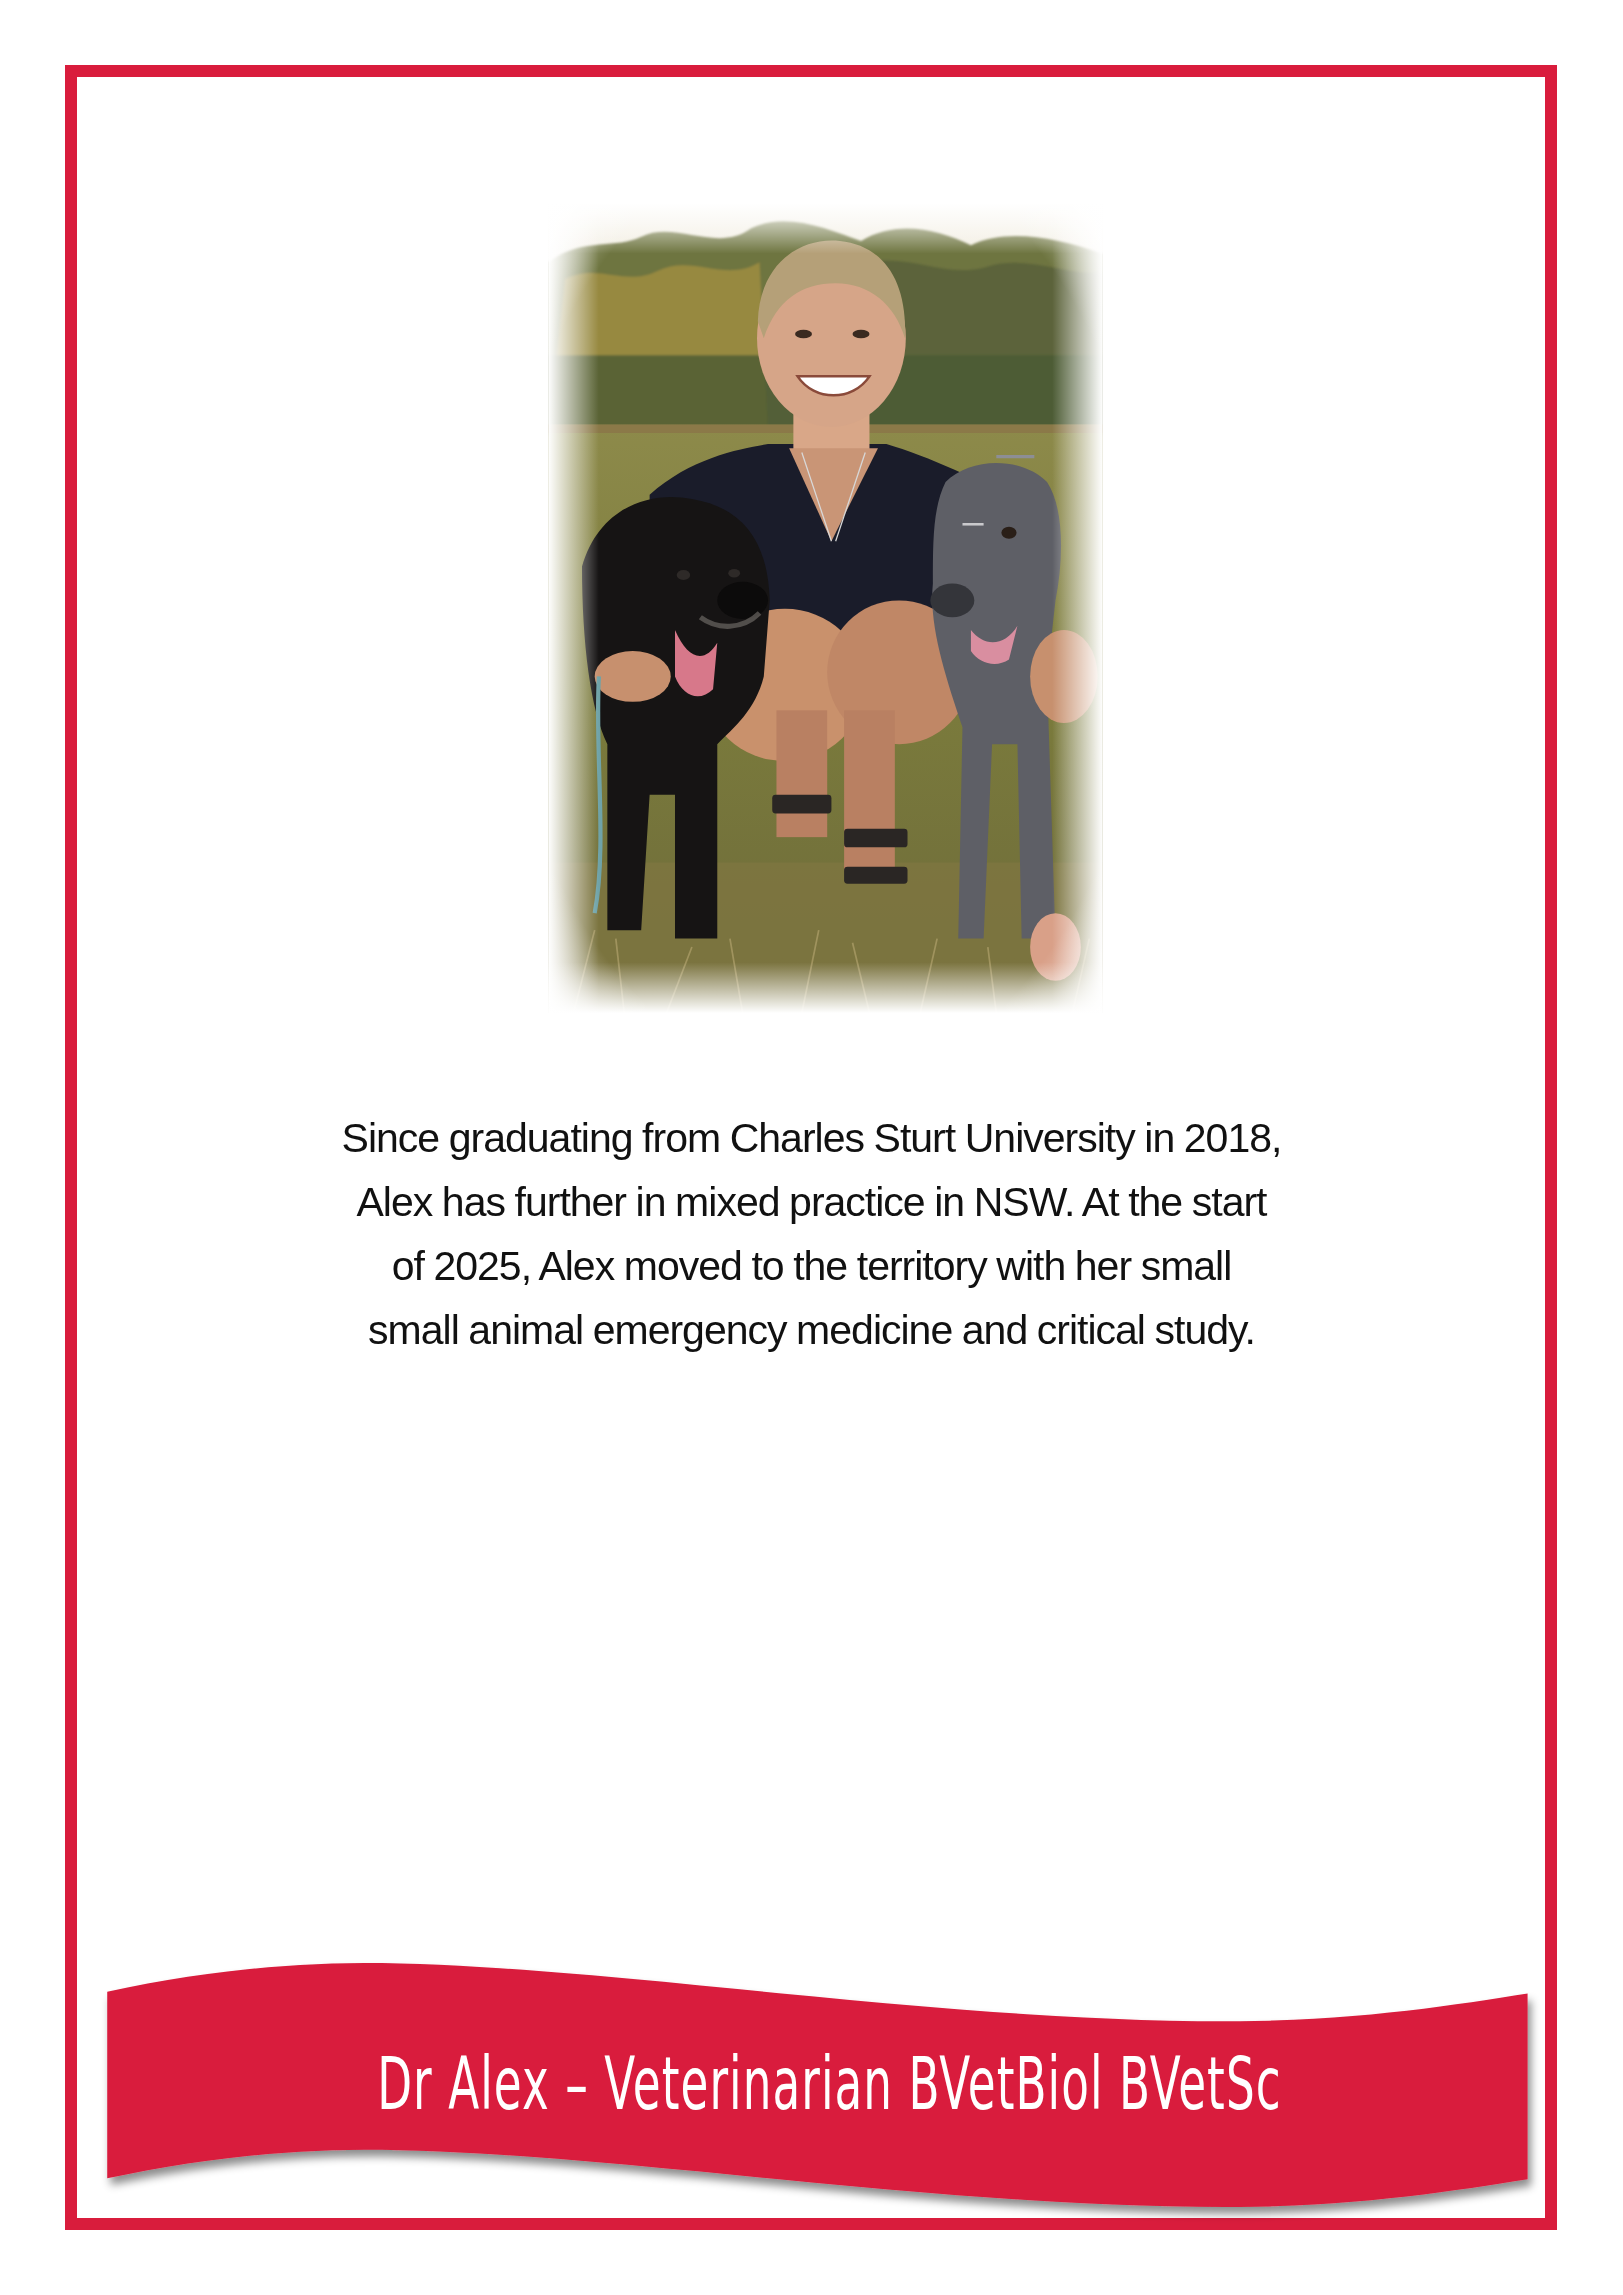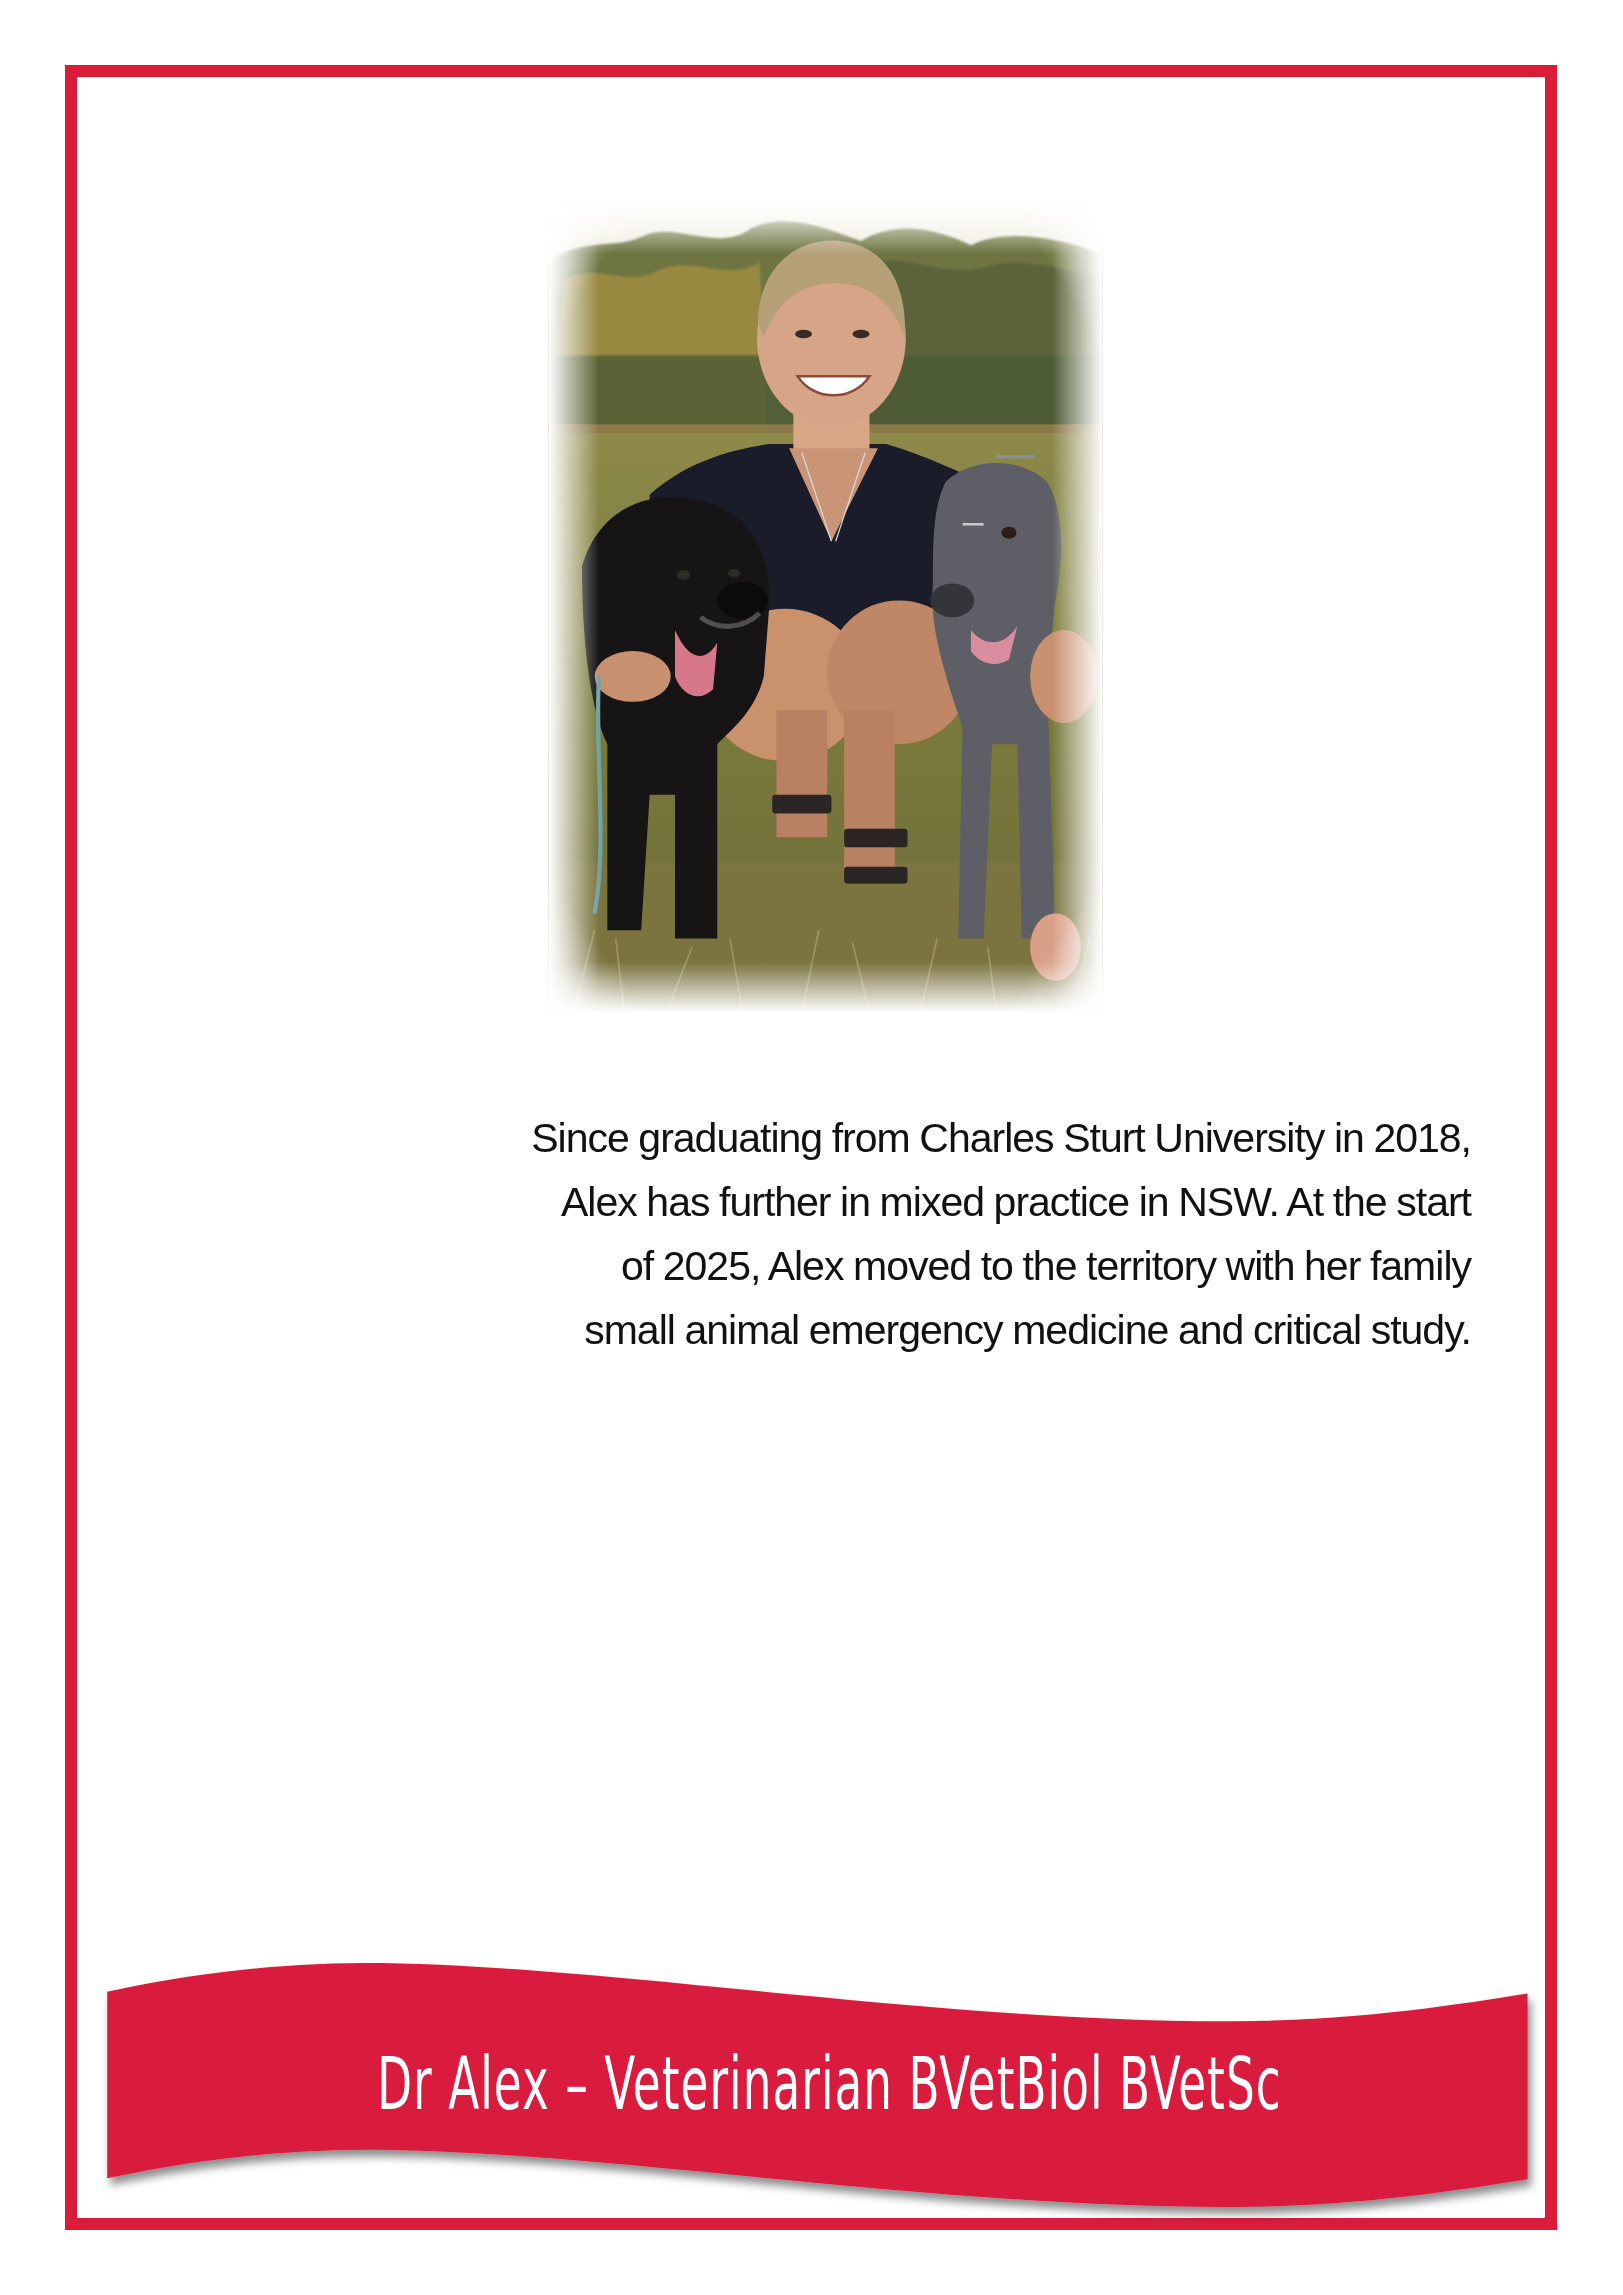--- a/index.html
+++ b/index.html
@@ -39,21 +39,20 @@
     text-align: center;
     color: #111111;
     font-size: 41px;
     line-height: 64px;
     letter-spacing: -1px;
     word-spacing: -0.8px;
   }
   .bio-line {
     display: block;
     white-space: nowrap;
-    text-align: right;
   }
   .banner {
     position: absolute;
     left: 0;
     top: 1936px;
     width: 1623px;
     height: 304px;
   }
   .banner svg { display: block; }
   .banner-title {
@@ -189,21 +188,21 @@
     <rect x="596" y="0" width="60" height="958" fill="url(#edgeR)"></rect>
     <rect x="0" y="0" width="656" height="60" fill="url(#edgeT)"></rect>
     <rect x="0" y="898" width="656" height="60" fill="url(#edgeB)"></rect>
     <rect x="0" y="0" width="656" height="958" fill="url(#vig)"></rect>
   </svg>
 </div>
 
 <div class="bio">
   <span class="bio-line">Since graduating from Charles Sturt University in 2018,</span>
   <span class="bio-line">Alex has further in mixed practice in NSW. At the start</span>
-  <span class="bio-line">of 2025, Alex moved to the territory with her family</span>
+  <span class="bio-line">of 2025, Alex moved to the territory with her small</span>
   <span class="bio-line">small animal emergency medicine and critical study.</span>
 </div>
 
 <div class="banner">
   <svg width="1623" height="304" viewBox="0 2290 1920 360" xmlns="http://www.w3.org/2000/svg">
     <defs>
       <filter id="bshadow" x="-5%" y="-20%" width="110%" height="140%">
         <feDropShadow dx="4" dy="8" stdDeviation="5" flood-color="#000000" flood-opacity="0.45"></feDropShadow>
       </filter>
     </defs>

